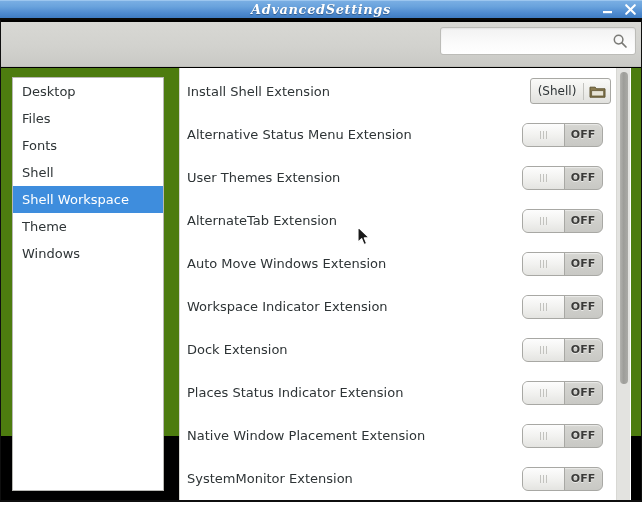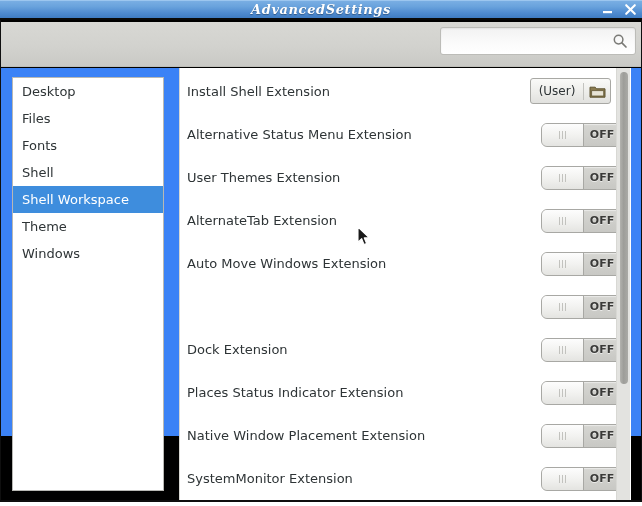--- a/index.html
+++ b/index.html
@@ -121,21 +121,21 @@
     color: #7a7a76;
   }
 
   
   .main {
     position: absolute;
     left: 1px;
     top: 68px;
     width: 640px;
     height: 368px;
-    background: #3b82f6;
+    background: #4d7c0f;
     box-sizing: border-box;
   }
 
   
   .sidebar {
     position: absolute;
     left: 11px;
     top: 9px;
     width: 152px;
     height: 414px;
@@ -185,21 +185,21 @@
     height: 43px;
     line-height: 43px;
     font-size: 13px;
     color: #2e3436;
     white-space: nowrap;
   }
 
   
   .switch {
     position: absolute;
-    right: 10px;
+    right: 29px;
     top: 10px;
     width: 81px;
     height: 24px;
     border: 1px solid #a8a8a4;
     border-radius: 6px;
     background: linear-gradient(to bottom, #d6d6d2 0%, #c8c8c4 100%);
     box-sizing: border-box;
     overflow: hidden;
     cursor: default;
     box-shadow: inset 0 1px 1px rgba(255,255,255,0.5);
@@ -375,21 +375,21 @@
       <div class="side-item selected">Shell Workspace</div>
       <div class="side-item">Theme</div>
       <div class="side-item">Windows</div>
     </div>
 
     <div class="content">
 
       <div class="row" style="top:2px">
         <div class="row-label">Install Shell Extension</div>
         <div class="filebtn">
-          <span class="fb-label">(User)</span>
+          <span class="fb-label">(Shell)</span>
           <span class="fb-sep"></span>
           <span class="fb-icon">
             <svg width="17" height="15" viewBox="0 0 17 15" aria-hidden="true">
               <path d="M1 3.2 h5.2 l1.3 1.6 H16 v8.4 H1 Z" fill="#8a7b4f" stroke="#5f5533" stroke-width="1"></path>
               <path d="M2.6 6.6 h12.1 v5.4 H2.6 Z" fill="#e8e4d6" stroke="#5f5533" stroke-width="0.8"></path>
             </svg>
           </span>
         </div>
       </div>
 
@@ -435,20 +435,21 @@
           <span class="knob">
               <i class="grip"></i>
               <i class="grip"></i>
               <i class="grip"></i>
             </span>
           <span class="state">OFF</span>
         </div>
       </div>
 
       <div class="row" style="top:217px">
+        <div class="row-label">Workspace Indicator Extension</div>
         <div class="switch">
           <span class="knob">
               <i class="grip"></i>
               <i class="grip"></i>
               <i class="grip"></i>
             </span>
           <span class="state">OFF</span>
         </div>
       </div>
 

